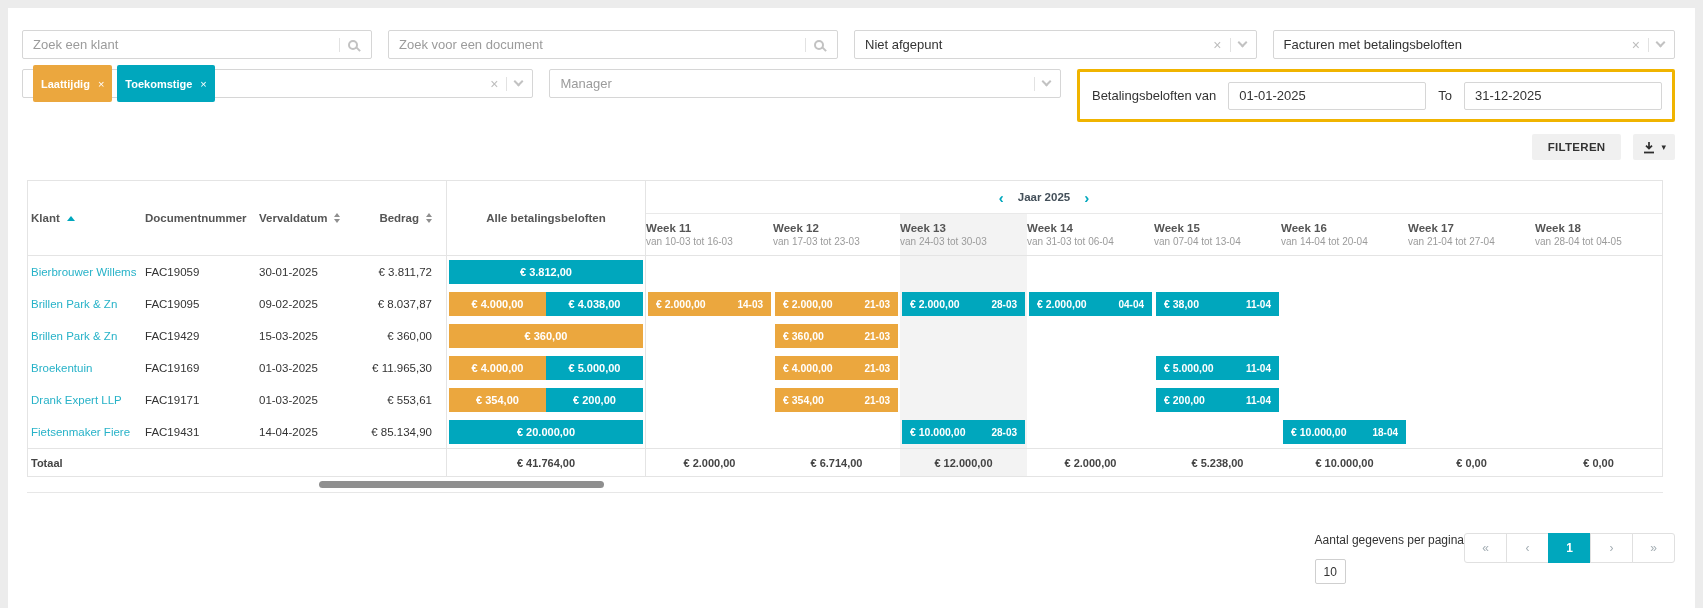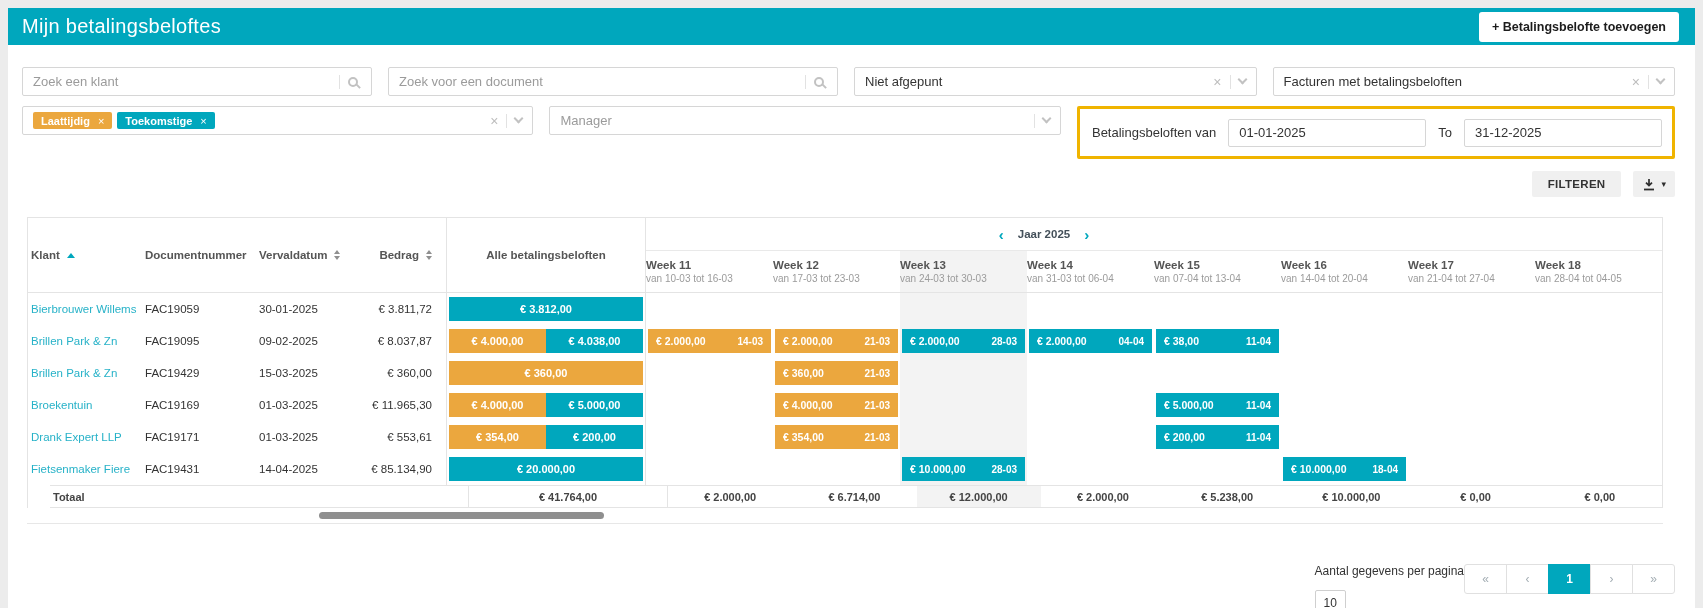--- a/index.html
+++ b/index.html
@@ -28,21 +28,21 @@
   .mag { width:10px; height:10px; border:2px solid #c2c2c2; border-radius:50%; position:relative; margin-right:4px; }
   .mag::after { content:""; position:absolute; width:6px; height:2px; background:#c2c2c2; transform:rotate(45deg); right:-5px; bottom:-2px; }
   .select { border:1px solid #d6d6d6; border-radius:2px; display:flex; align-items:center; padding:0 10px;
             font-size:13px; color:#333; flex:1; height:29px; background:#fff; }
   .sel-label.ph { color:#9b9b9b; }
   .sel-icons { margin-left:auto; display:flex; align-items:center; gap:8px; }
   .clear-x { color:#bdbdbd; font-size:14px; line-height:1; cursor:pointer; }
   .chev { width:7px; height:7px; border-right:2px solid #c2c2c2; border-bottom:2px solid #c2c2c2;
           transform:rotate(45deg); margin-top:-4px; cursor:pointer; }
   .tags-wrap { display:flex; gap:5px; align-items:center; }
-  .tag { display:inline-flex; align-items:center; gap:8px; height:17px; padding:0 8px; border-radius:2px;
+  .tag { display:inline-flex; align-items:center; gap:8px; height:37px; padding:0 8px; border-radius:2px;
          color:#fff; font-size:11px; font-weight:700; }
   .tag .x { font-size:11px; font-weight:400; cursor:pointer; }
   .tag-late { background:#eba73e; }
   .tag-future { background:#00a7bd; }
 
   .highlight-box { flex:1; border:3px solid #f0b400; border-radius:2px; display:flex; align-items:center;
                    gap:12px; padding:0 10px 0 12px; height:53px; background:#fff; }
   .hb-label { font-size:13px; color:#333; white-space:nowrap; }
   .dinput { flex:1; height:28px; border:1px solid #d6d6d6; border-radius:2px; padding:0 10px;
             font-family:inherit; font-size:13px; color:#333; min-width:0; }
@@ -90,21 +90,21 @@
           color:#fff; font-size:11px; font-weight:700; cursor:pointer; }
   .chip.future { background:#00a7bd; }
   .chip.late { background:#eba73e; }
   .cell.c-week { padding:4px 2px; }
   .wchip { flex:1; height:24px; display:flex; align-items:center; justify-content:space-between;
            padding:0 8px; color:#fff; font-size:10.5px; font-weight:700; cursor:pointer; }
   .wchip.future { background:#00a7bd; }
   .wchip.late { background:#eba73e; }
   .wchip .dt { font-size:10px; }
 
-  .trow.totals { height:23px; border-top:1px solid #e4e4e4; border-bottom:1px solid #e4e4e4;margin-left:22px; }
+  .trow.totals { height:29px; border-top:1px solid #e4e4e4; border-bottom:1px solid #e4e4e4; }
   .tcell { display:flex; align-items:center; justify-content:center; height:100%; font-size:11px; font-weight:700; color:#444; }
   .tcell.lbl { justify-content:flex-start; padding-left:3px; grid-column:1 / span 4; }
   .tcell.alle { border-left:1px solid #e4e4e4; border-right:1px solid #e4e4e4; }
 
   .hscroll { height:7px; width:285px; background:#8f8f8f; border-radius:4px; margin:4px 0 2px 292px; cursor:pointer; }
 
   
   .footer { display:flex; justify-content:flex-end; align-items:flex-start; margin:40px 20px 0 19px; }
   .pp-label { font-size:12px; color:#333; }
   .pp-input { display:block; margin-top:12px; width:31px; height:25px; border:1px solid #cfcfcf; border-radius:2px;
@@ -114,24 +114,20 @@
           justify-content:center; font-size:12px; color:#a3adb3; margin-left:-1px; cursor:pointer; }
   .pbtn:first-child { border-radius:3px 0 0 3px; margin-left:0; }
   .pbtn:last-child { border-radius:0 3px 3px 0; }
   .pbtn.active { background:#00a7bd; border-color:#00a7bd; color:#fff; font-weight:700; }
 </style>
 </head>
 <body>
 
 <div class="content">
 
-  <div class="topbar">
-    <h1>Mijn betalingsbeloftes</h1>
-    <button class="add-btn">+ Betalingsbelofte toevoegen</button>
-  </div>
 
   <div class="frow frow1">
     <div class="searchbox w1">
       <input placeholder="Zoek een klant" style="">
       <span class="sicons">
         <span class="vdiv"></span>
         <span class="mag"></span>
       </span>
     </div>
     <div class="searchbox w2">

